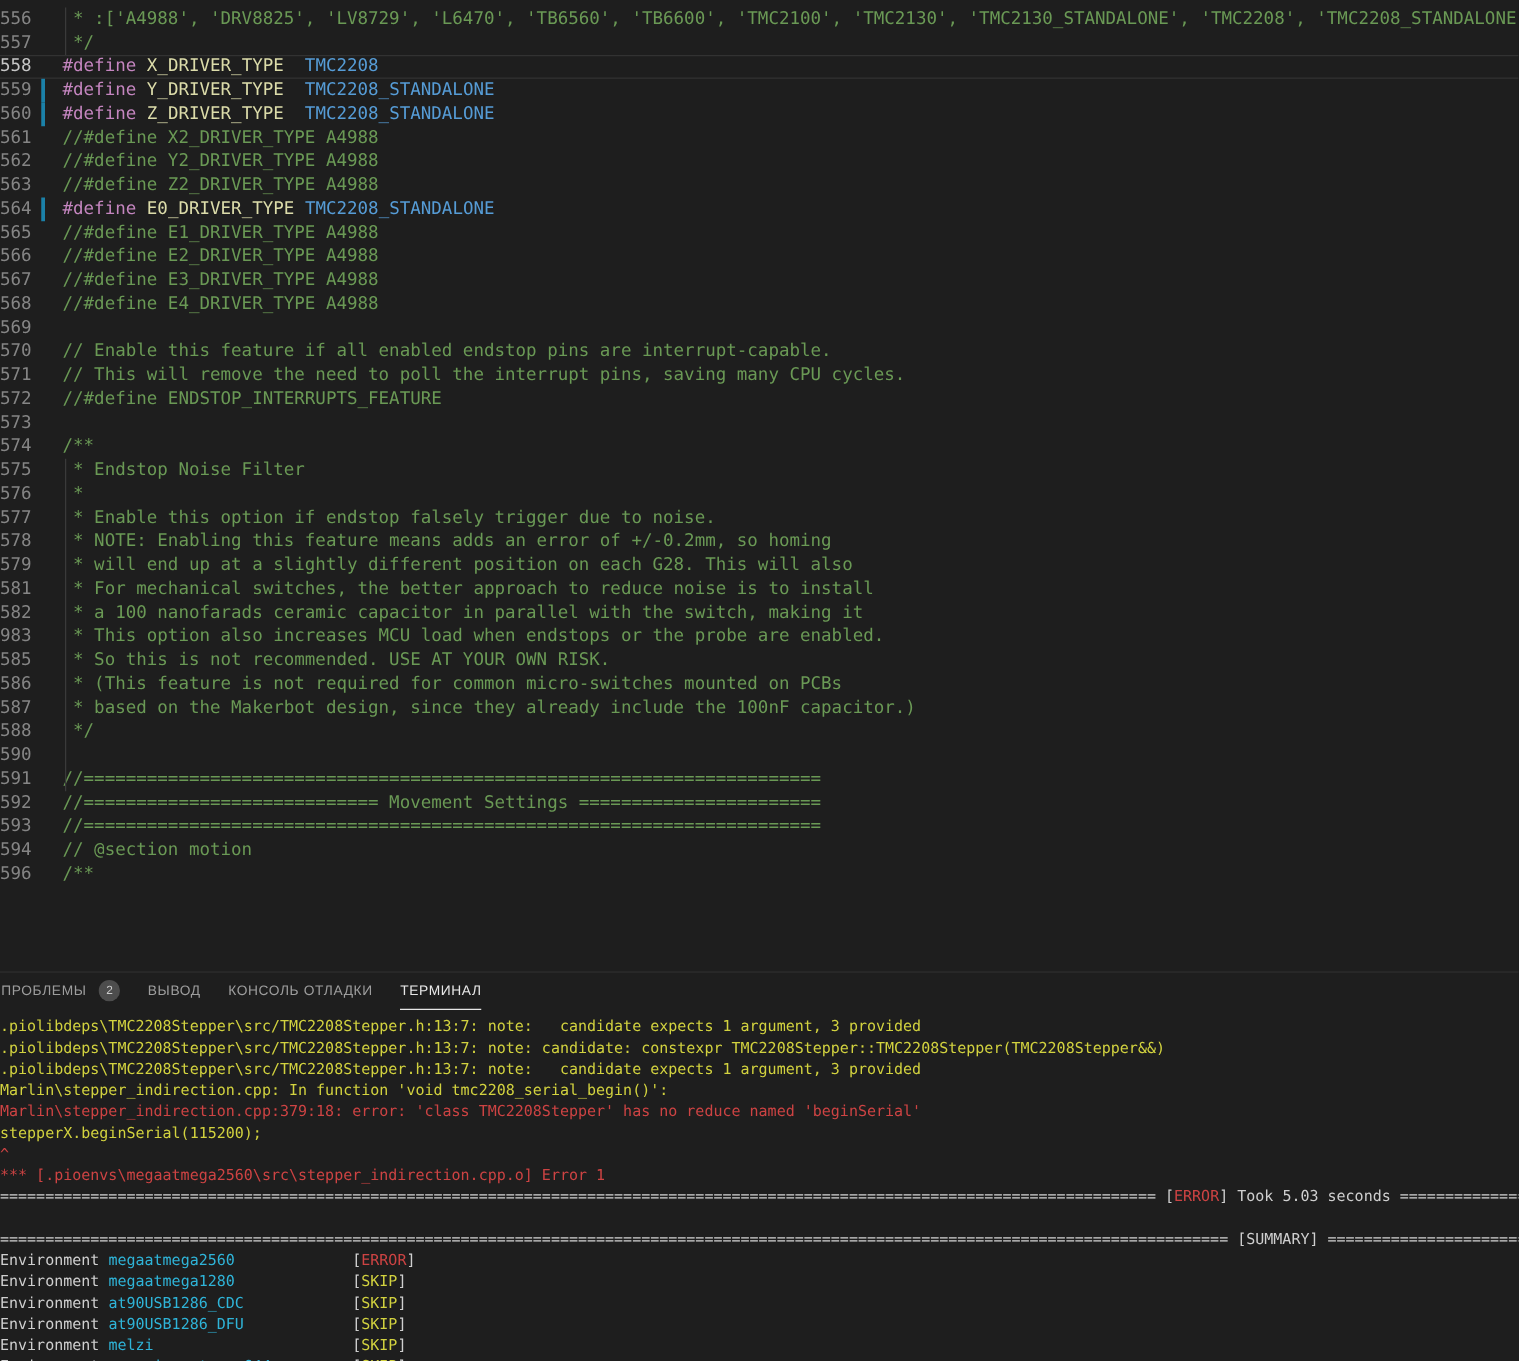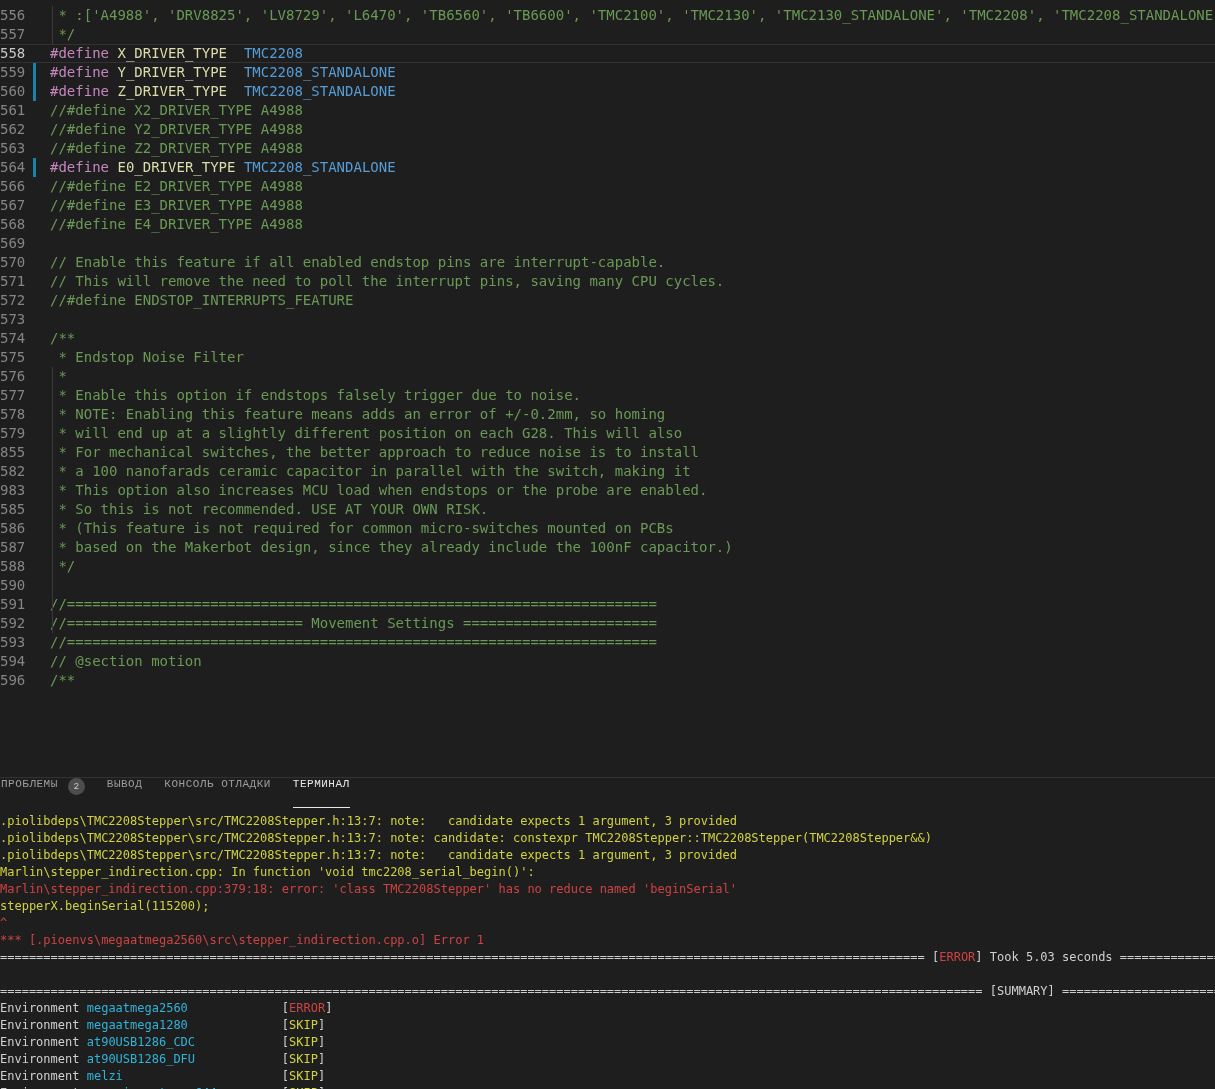--- a/index.html
+++ b/index.html
@@ -20,22 +20,22 @@
   .lt{flex:none;margin-left:14px}
   .sg-c{color:var(--comment)}
   .sg-k{color:var(--keyword)}
   .sg-m{color:var(--macro)}
   .sg-t{color:var(--typecol)}
   .sg-p{color:#d4d4d4}
   .guide{position:absolute;width:1px;background:#3a3a3a;left:52px}
   
   .tabbar{height:30px;display:flex;align-items:stretch;padding-left:1px;
     border-top:1px solid rgba(128,128,128,.20);background:var(--bg)}
-  .tab{display:flex;align-items:flex-start;margin-right:22px;
-    font-family:Liberation Mono, monospace;font-size:11px;letter-spacing:.5px;
+  .tab{display:flex;align-items:center;margin-right:22px;
+    font-family:Liberation Sans, sans-serif;font-size:11px;letter-spacing:.5px;
     color:var(--tabInactive);border-bottom:1px solid transparent;cursor:pointer;box-sizing:border-box}
   .tab.active{color:var(--tabActive);border-bottom-color:var(--tabActive)}
   .badge{margin-left:10px;width:17px;height:17px;border-radius:50%;
     background:var(--badgeBg);color:#cbcbcb;font-size:9.5px;letter-spacing:0;
     display:flex;align-items:center;justify-content:center}
   .terminal{padding-top:5px;font-size:12px;overflow:hidden}
   .t-line{height:17px;line-height:17px;white-space:pre}
   .tc-y{color:var(--termYellow)}
   .tc-r{color:var(--termRed)}
   .tc-w{color:var(--termWhite)}
@@ -50,35 +50,36 @@
   <div class="code-lines">
       <div class="code-line"><span class="ln">556</span><span class="mk"></span><span class="lt"><span class="sg-c"> * :['A4988', 'DRV8825', 'LV8729', 'L6470', 'TB6560', 'TB6600', 'TMC2100', 'TMC2130', 'TMC2130_STANDALONE', 'TMC2208', 'TMC2208_STANDALONE', 'TMC26X', 'TMC26X_STANDALONE', 'TMC2660']</span></span></div>
       <div class="code-line"><span class="ln">557</span><span class="mk"></span><span class="lt"><span class="sg-c"> */</span></span></div>
       <div class="code-line active"><span class="ln">558</span><span class="mk"></span><span class="lt"><span class="sg-k">#define</span><span class="sg-p"> </span><span class="sg-m">X_DRIVER_TYPE</span><span class="sg-p">  </span><span class="sg-t">TMC2208</span></span></div>
       <div class="code-line"><span class="ln">559</span><span class="mk mod"></span><span class="lt"><span class="sg-k">#define</span><span class="sg-p"> </span><span class="sg-m">Y_DRIVER_TYPE</span><span class="sg-p">  </span><span class="sg-t">TMC2208_STANDALONE</span></span></div>
       <div class="code-line"><span class="ln">560</span><span class="mk mod"></span><span class="lt"><span class="sg-k">#define</span><span class="sg-p"> </span><span class="sg-m">Z_DRIVER_TYPE</span><span class="sg-p">  </span><span class="sg-t">TMC2208_STANDALONE</span></span></div>
       <div class="code-line"><span class="ln">561</span><span class="mk"></span><span class="lt"><span class="sg-c">//#define X2_DRIVER_TYPE A4988</span></span></div>
       <div class="code-line"><span class="ln">562</span><span class="mk"></span><span class="lt"><span class="sg-c">//#define Y2_DRIVER_TYPE A4988</span></span></div>
       <div class="code-line"><span class="ln">563</span><span class="mk"></span><span class="lt"><span class="sg-c">//#define Z2_DRIVER_TYPE A4988</span></span></div>
       <div class="code-line"><span class="ln">564</span><span class="mk mod"></span><span class="lt"><span class="sg-k">#define</span><span class="sg-p"> </span><span class="sg-m">E0_DRIVER_TYPE</span><span class="sg-p"> </span><span class="sg-t">TMC2208_STANDALONE</span></span></div>
+      <div class="code-line"><span class="ln">565</span><span class="mk"></span><span class="lt"><span class="sg-c">//#define E1_DRIVER_TYPE A4988</span></span></div>
       <div class="code-line"><span class="ln">566</span><span class="mk"></span><span class="lt"><span class="sg-c">//#define E2_DRIVER_TYPE A4988</span></span></div>
       <div class="code-line"><span class="ln">567</span><span class="mk"></span><span class="lt"><span class="sg-c">//#define E3_DRIVER_TYPE A4988</span></span></div>
       <div class="code-line"><span class="ln">568</span><span class="mk"></span><span class="lt"><span class="sg-c">//#define E4_DRIVER_TYPE A4988</span></span></div>
       <div class="code-line"><span class="ln">569</span><span class="mk"></span><span class="lt"></span></div>
       <div class="code-line"><span class="ln">570</span><span class="mk"></span><span class="lt"><span class="sg-c">// Enable this feature if all enabled endstop pins are interrupt-capable.</span></span></div>
       <div class="code-line"><span class="ln">571</span><span class="mk"></span><span class="lt"><span class="sg-c">// This will remove the need to poll the interrupt pins, saving many CPU cycles.</span></span></div>
       <div class="code-line"><span class="ln">572</span><span class="mk"></span><span class="lt"><span class="sg-c">//#define ENDSTOP_INTERRUPTS_FEATURE</span></span></div>
       <div class="code-line"><span class="ln">573</span><span class="mk"></span><span class="lt"></span></div>
       <div class="code-line"><span class="ln">574</span><span class="mk"></span><span class="lt"><span class="sg-c">/**</span></span></div>
       <div class="code-line"><span class="ln">575</span><span class="mk"></span><span class="lt"><span class="sg-c"> * Endstop Noise Filter</span></span></div>
       <div class="code-line"><span class="ln">576</span><span class="mk"></span><span class="lt"><span class="sg-c"> *</span></span></div>
-      <div class="code-line"><span class="ln">577</span><span class="mk"></span><span class="lt"><span class="sg-c"> * Enable this option if endstops falsely trigger due to noise.</span></span></div>
+      <div class="code-line"><span class="ln">577</span><span class="mk"></span><span class="lt"><span class="sg-c"> * Enable this option if endstop falsely trigger due to noise.</span></span></div>
       <div class="code-line"><span class="ln">578</span><span class="mk"></span><span class="lt"><span class="sg-c"> * NOTE: Enabling this feature means adds an error of +/-0.2mm, so homing</span></span></div>
       <div class="code-line"><span class="ln">579</span><span class="mk"></span><span class="lt"><span class="sg-c"> * will end up at a slightly different position on each G28. This will also</span></span></div>
-      <div class="code-line"><span class="ln">855</span><span class="mk"></span><span class="lt"><span class="sg-c"> * For mechanical switches, the better approach to reduce noise is to install</span></span></div>
+      <div class="code-line"><span class="ln">581</span><span class="mk"></span><span class="lt"><span class="sg-c"> * For mechanical switches, the better approach to reduce noise is to install</span></span></div>
       <div class="code-line"><span class="ln">582</span><span class="mk"></span><span class="lt"><span class="sg-c"> * a 100 nanofarads ceramic capacitor in parallel with the switch, making it</span></span></div>
       <div class="code-line"><span class="ln">983</span><span class="mk"></span><span class="lt"><span class="sg-c"> * This option also increases MCU load when endstops or the probe are enabled.</span></span></div>
       <div class="code-line"><span class="ln">585</span><span class="mk"></span><span class="lt"><span class="sg-c"> * So this is not recommended. USE AT YOUR OWN RISK.</span></span></div>
       <div class="code-line"><span class="ln">586</span><span class="mk"></span><span class="lt"><span class="sg-c"> * (This feature is not required for common micro-switches mounted on PCBs</span></span></div>
       <div class="code-line"><span class="ln">587</span><span class="mk"></span><span class="lt"><span class="sg-c"> * based on the Makerbot design, since they already include the 100nF capacitor.)</span></span></div>
       <div class="code-line"><span class="ln">588</span><span class="mk"></span><span class="lt"><span class="sg-c"> */</span></span></div>
       <div class="code-line"><span class="ln">590</span><span class="mk"></span><span class="lt"></span></div>
       <div class="code-line"><span class="ln">591</span><span class="mk"></span><span class="lt"><span class="sg-c">//======================================================================</span></span></div>
       <div class="code-line"><span class="ln">592</span><span class="mk"></span><span class="lt"><span class="sg-c">//============================ Movement Settings =======================</span></span></div>
       <div class="code-line"><span class="ln">593</span><span class="mk"></span><span class="lt"><span class="sg-c">//======================================================================</span></span></div>

